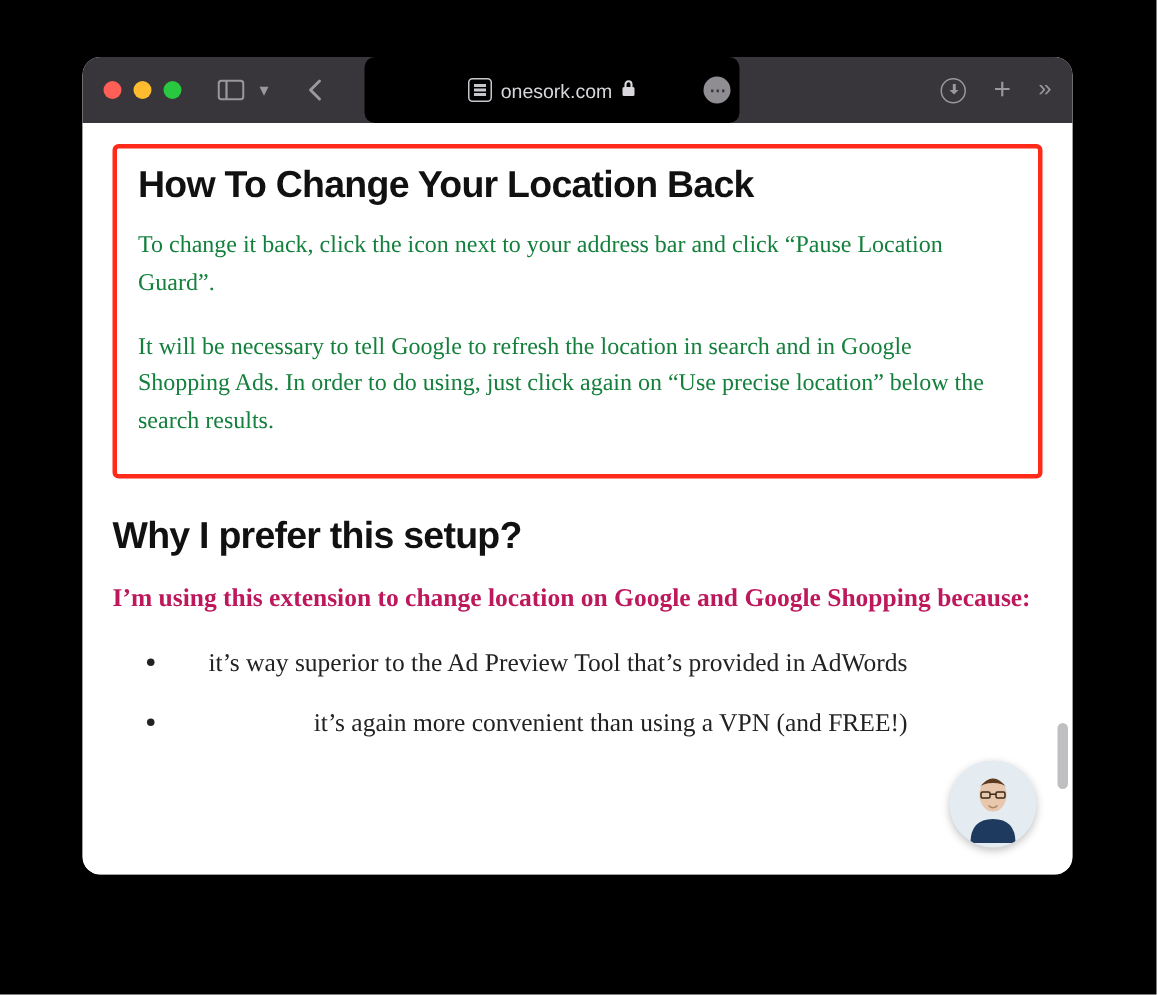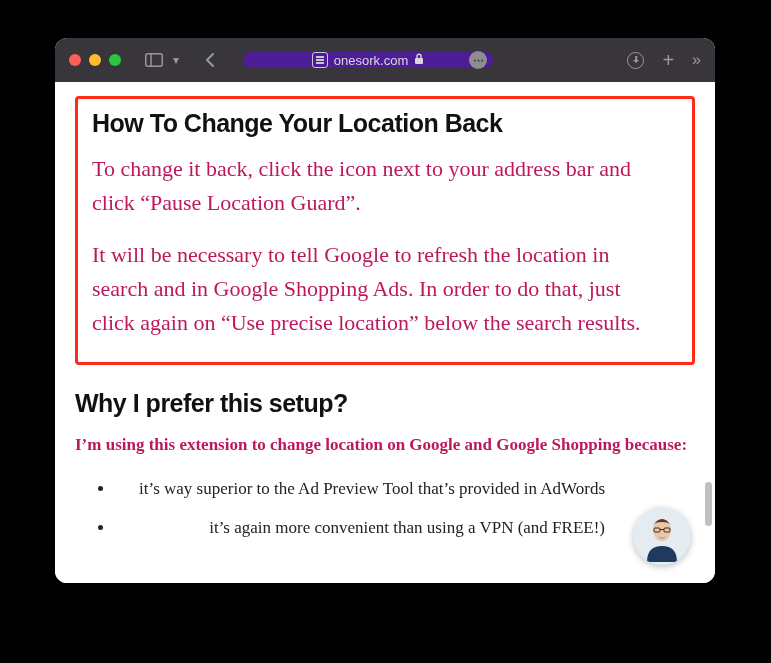--- a/index.html
+++ b/index.html
@@ -45,22 +45,22 @@
     justify-content: center;
     padding: 0 4px;
     height: 28px;
   }
   .tb-group { display: flex; align-items: center; gap: 2px; margin-right: 10px;}
   .chev { font-size: 12px; color:#9a979d; }
   .addr {
     flex: 0 0 auto;
     margin: 0 auto 0 14px;
     width: 250px;
-    height: 16px;
-    background: #4c1d95;
+    height: 44px;
+    background: #000000;
     border-radius: 7px;
     display: flex;
     align-items: center;
     justify-content: center;
     gap: 6px;
     color: #d9d7dc;
     font-size: 13px;
     position: relative;
   }
   .addr .lock { font-size: 11px; }
@@ -97,23 +97,23 @@
   h2.sec {
     font-family: Helvetica, Arial, sans-serif;
     font-weight: 800;
     font-size: 25px;
     letter-spacing: -0.5px;
     color:#111;
     margin-bottom: 14px;
   }
   p.body {
     font-family: Georgia, "Times New Roman", serif;
-    font-size: 22px;
+    font-size: 16px;
     line-height: 1.55;
-    color:#be185d;
+    color:#15803d;
     margin-bottom: 18px;
   }
   p.body:last-child{margin-bottom:0;}
   .subhead {
     font-family: Georgia, "Times New Roman", serif;
     font-weight: 700;
     font-size: 17px;
     line-height:1.55;
     margin-bottom: 16px;
     color:#be185d;
@@ -192,21 +192,21 @@
       <div class="dlicon"></div>
       <div class="plus">+</div>
       <div class="raquo">»</div>
     </div>
   </div>
 
   <div class="content">
     <div class="redbox">
       <h2 class="sec">How To Change Your Location Back</h2>
       <p class="body">To change it back, click the icon next to your address bar and click “Pause Location Guard”.</p>
-      <p class="body">It will be necessary to tell Google to refresh the location in search and in Google Shopping Ads. In order to do that, just click again on “Use precise location” below the search results.</p>
+      <p class="body">It will be necessary to tell Google to refresh the location in search and in Google Shopping Ads. In order to do using, just click again on “Use precise location” below the search results.</p>
     </div>
 
     <h2 class="sec">Why I prefer this setup?</h2>
     <p class="subhead">I’m using this extension to change location on Google and Google Shopping because:</p>
     <ul class="bul">
       <li>it’s way superior to the Ad Preview Tool that’s provided in AdWords</li>
       <li>it’s again more convenient than using a VPN (and FREE!)</li>
     </ul>
 
     <div class="avatar">

